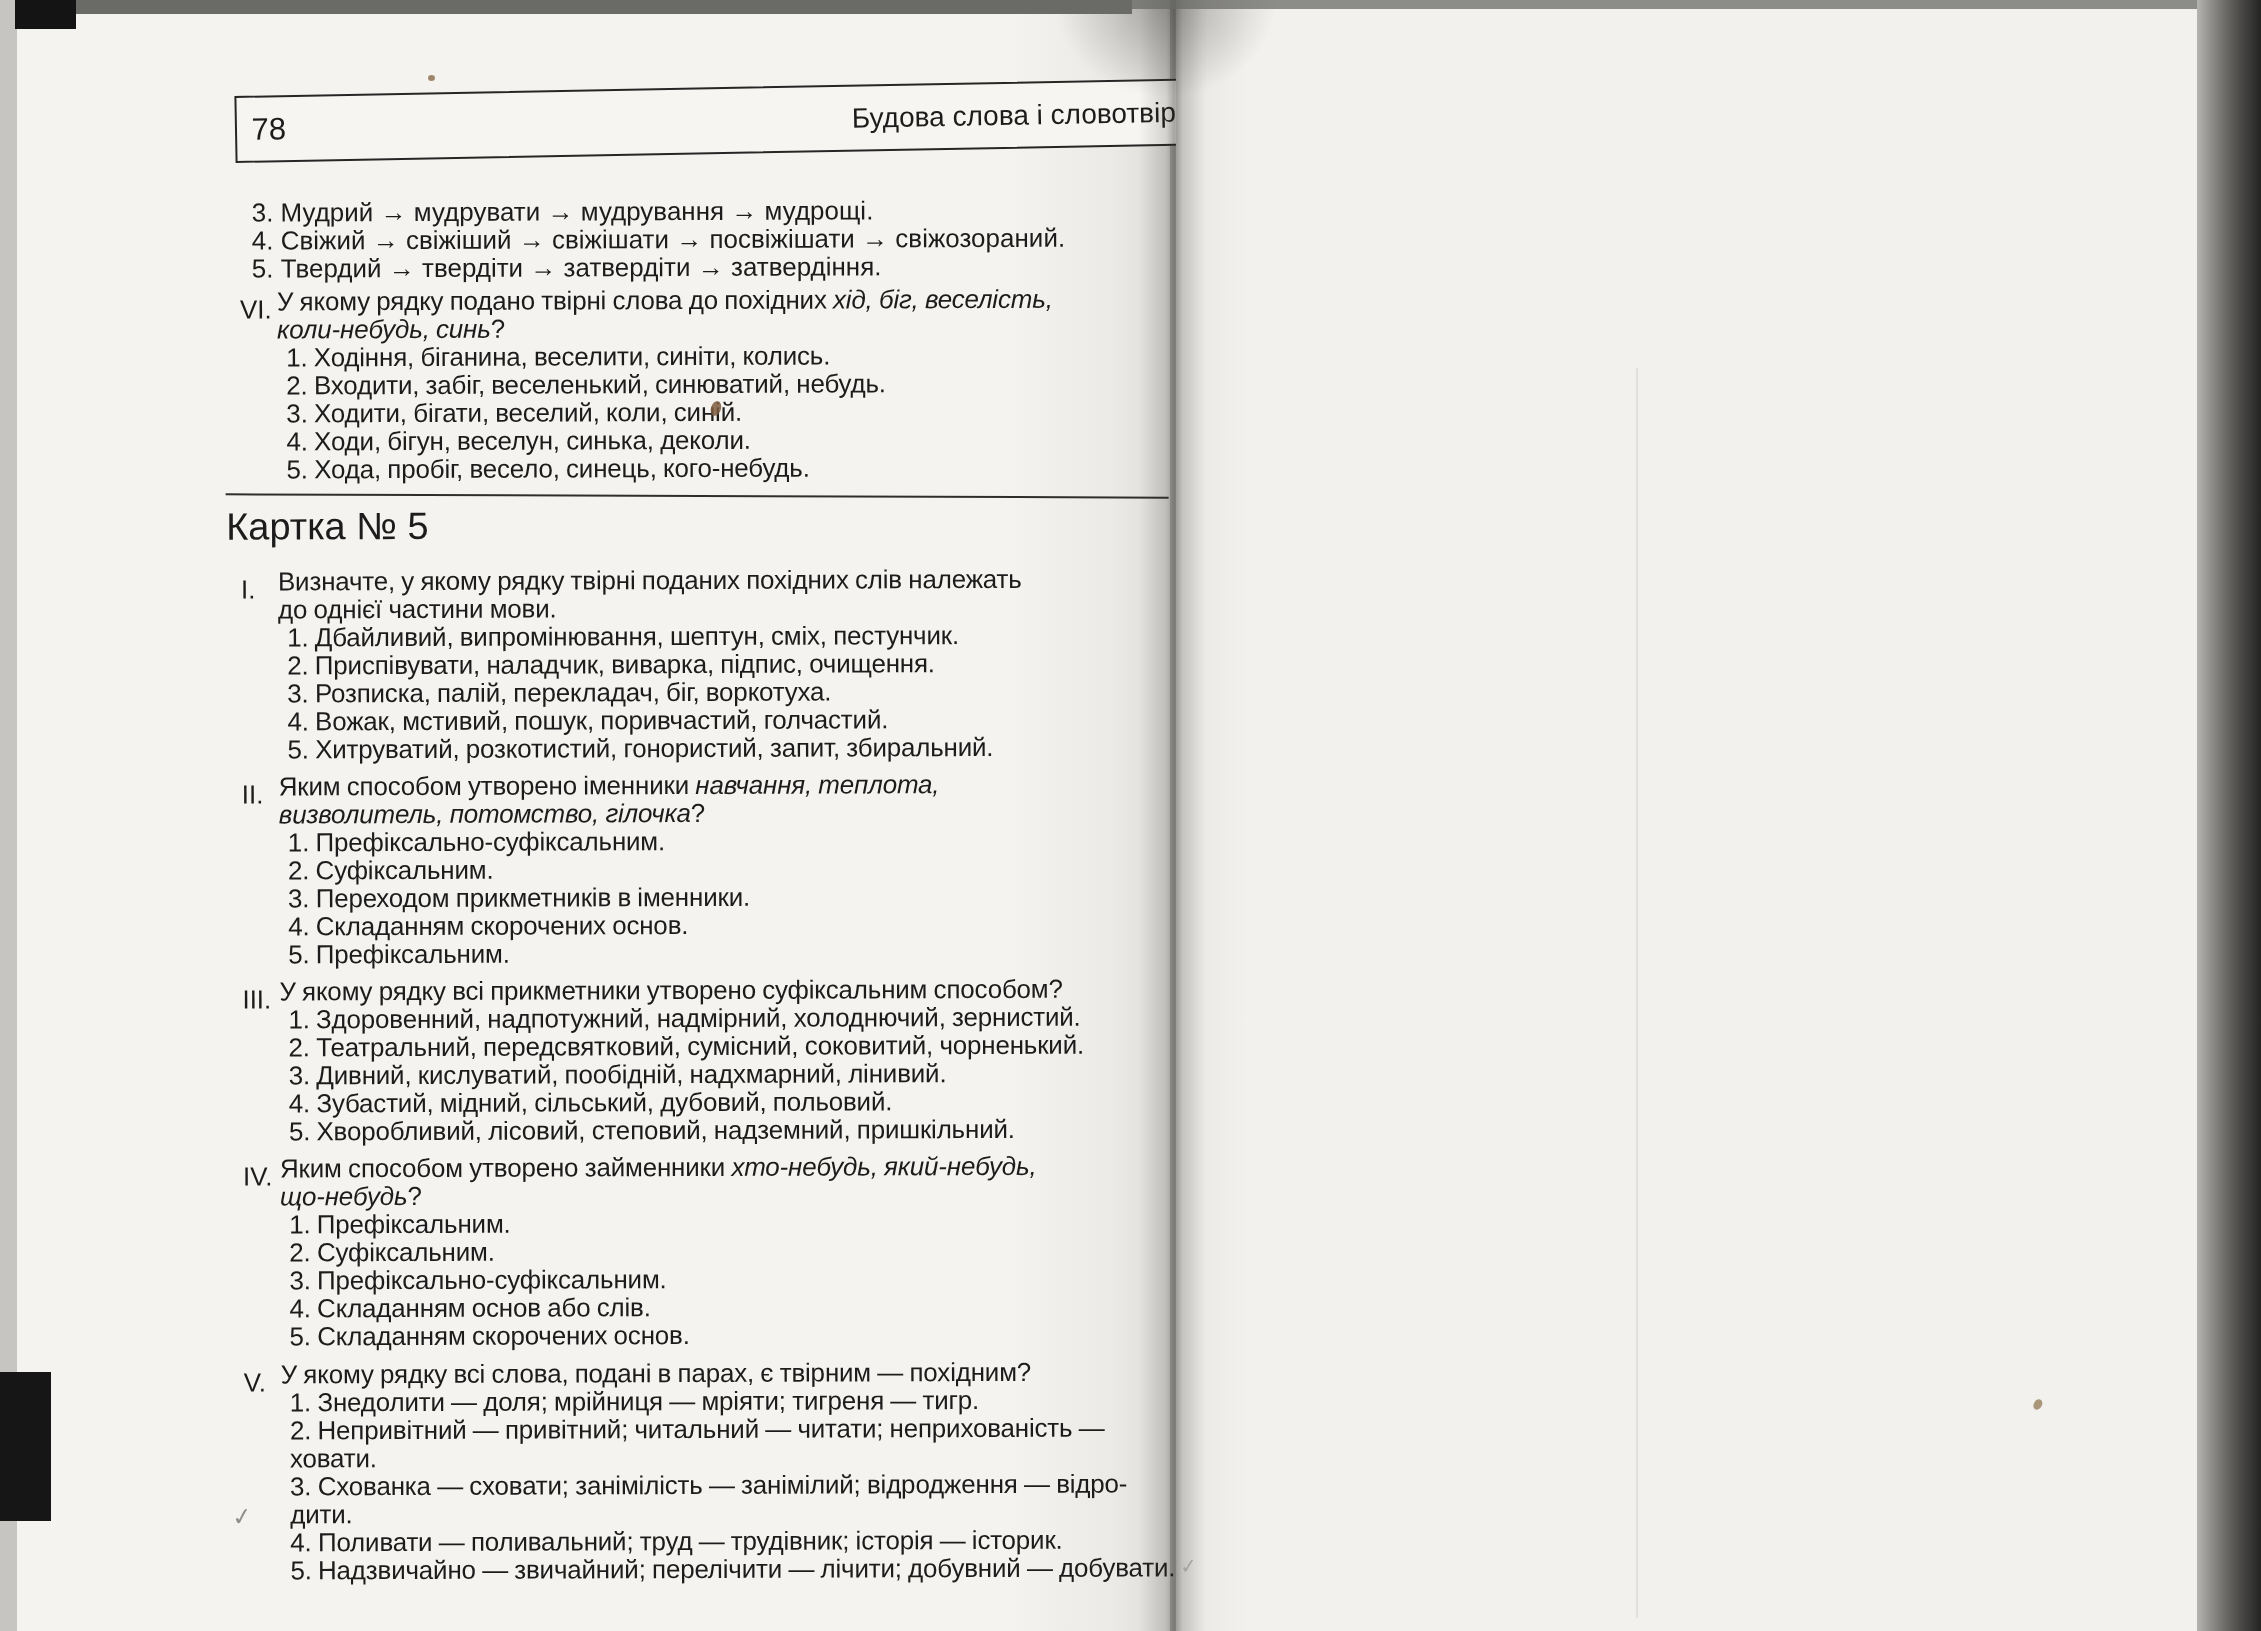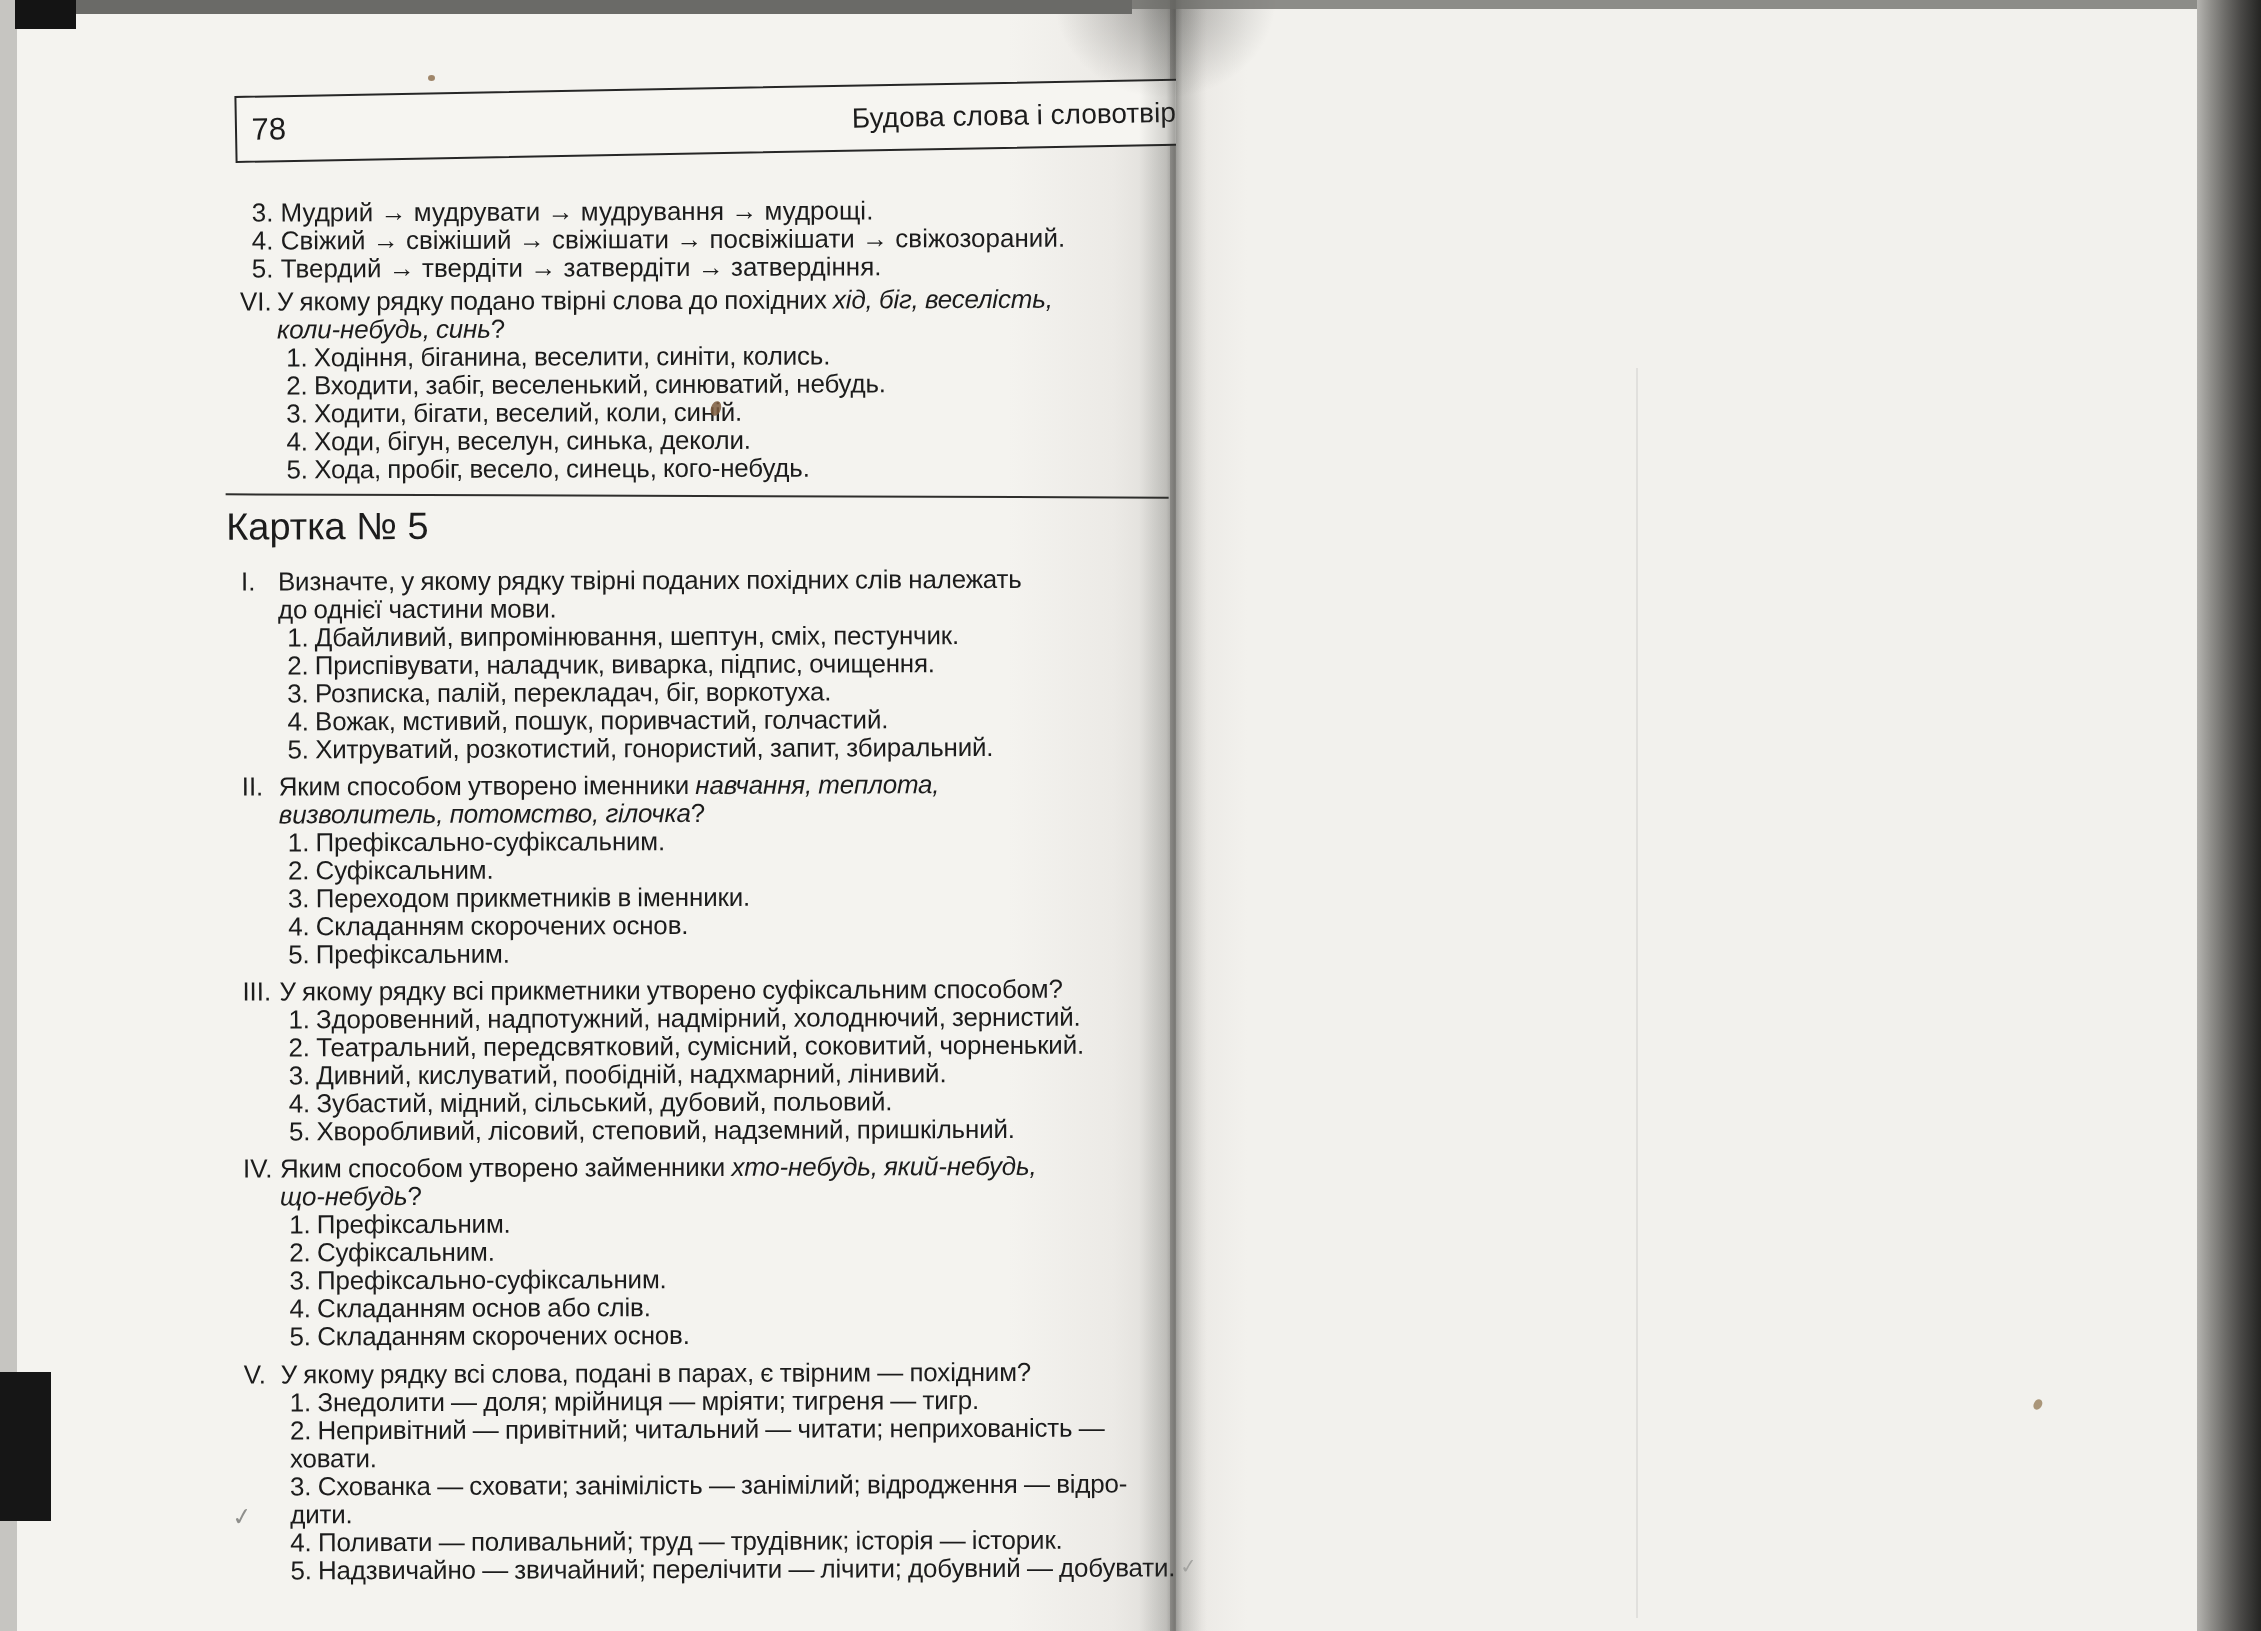--- a/index.html
+++ b/index.html
@@ -36,21 +36,21 @@
   .htitle{font-size:28px}
 
   .content{position:absolute;font-size:26px;line-height:28px}
   .content-left{left:192px;top:186px;width:974px;transform:rotate(-0.2deg)}
 
   .chain{padding-left:45px;margin-top:10.5px}
   .chain div{white-space:pre}
   #left-topq .q{margin-top:5.3px}
 
   .q{position:relative;margin-bottom:9.2px}
-  .roman{position:absolute;left:33px;top:0}
+  .roman{position:absolute;left:33px;top:8px}
   .qtext{padding-left:70px;white-space:pre-wrap;letter-spacing:-0.2px;word-spacing:-0.7px}
   .opt{padding-left:79px;white-space:pre-wrap;letter-spacing:-0.2px;word-spacing:-0.7px}
   .it{font-style:italic}
 
   .sep{height:2px;background:#2e2e2c}
   .sep-left{margin:13px 0 0 18.4px;width:943px;transform:rotate(0.4deg)}
 
   .card{font-size:38px;line-height:41px;font-weight:400}
   .card-left{margin:8px 0 20px 18.4px}
 

